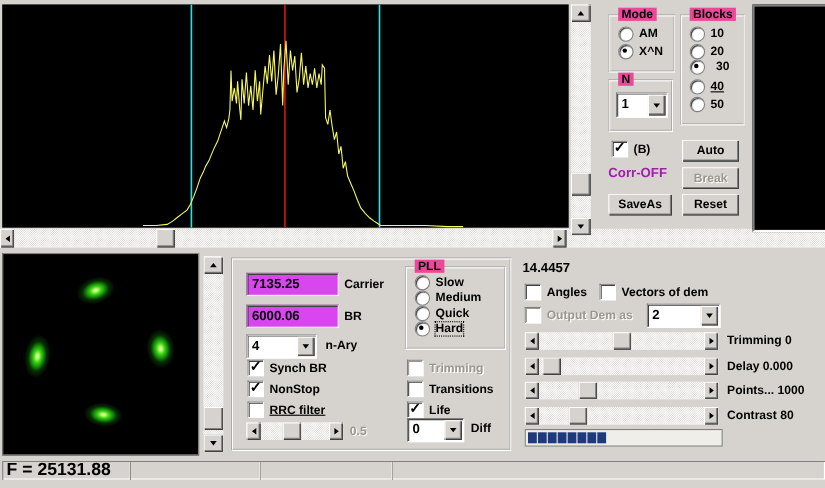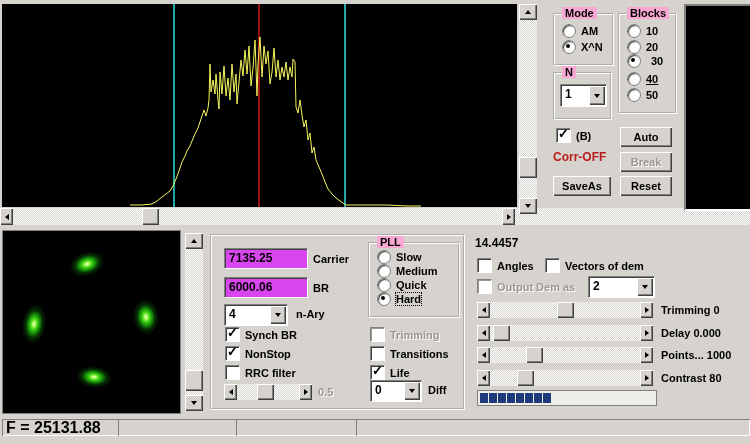--- a/index.html
+++ b/index.html
@@ -13,21 +13,21 @@
   .sunkenblack{background:#000;
     border:2px solid; border-color:#808080 #ffffff #ffffff #808080;}
   .field{background:#d946ef;
     border:1px solid;border-color:#808080 #ffffff #ffffff #808080;
     box-shadow:inset 1px 1px 0 #404040;}
   .btn{display:flex;align-items:center;justify-content:center;cursor:default;
     background:#d6d3ce;
     box-shadow:inset 1px 1px 0 #ffffff, inset -1px -1px 0 #404040, inset -2px -2px 0 #808080;}
   .btn.dis{color:#9a978f;text-shadow:1px 1px 0 #fff;}
   .group{border:2px groove #ffffff;}
-  .gcap{position:absolute;top:-8px;left:7px;background:#f9a8d4;padding:0 3px;line-height:12px;}
+  .gcap{position:absolute;top:-8px;left:7px;background:#ec4899;padding:0 3px;line-height:12px;}
   .dis{color:#9a978f;text-shadow:1px 1px 0 #fff;}
   
   .track{background:#fff;
     background-image:linear-gradient(45deg,#d6d3ce 25%,transparent 25%,transparent 75%,#d6d3ce 75%),
                      linear-gradient(45deg,#d6d3ce 25%,transparent 25%,transparent 75%,#d6d3ce 75%);
     background-size:2px 2px;background-position:0 0,1px 1px;}
   .sbtn{position:absolute;display:flex;align-items:center;justify-content:center;
     background:#d6d3ce;
     box-shadow:inset 1px 1px 0 #ffffff, inset -1px -1px 0 #404040, inset -2px -2px 0 #808080;}
   .tri{width:0;height:0;border:3px solid transparent;}
@@ -148,21 +148,21 @@
         <span class="tri d"></span>
       </span>
   </div>
 </div>
 
 <div class="row" style="left:556px;top:128px;">
     <span class="cb on"></span>
     <span class="lbl">(B)</span>
   </div>
 
-<div class="abs" style="left:553px;top:150px;color:#b91c1c;font-size:12px;">Corr-OFF</div>
+<div class="abs" style="left:553px;top:150px;color:#a21caf;font-size:12px;">Corr-OFF</div>
 
 <div class="abs btn" style="left:620px;top:127px;width:52px;height:20px;">Auto</div>
 <div class="abs btn dis" style="left:620px;top:152px;width:52px;height:20px;">Break</div>
 <div class="abs btn" style="left:553px;top:176px;width:58px;height:20px;">SaveAs</div>
 <div class="abs btn" style="left:620px;top:176px;width:52px;height:20px;">Reset</div>
 
 <div class="abs sunkenblack" style="left:684px;top:4px;width:70px;height:203px;"></div>
 
 <div class="abs" id="constellation" style="left:2px;top:230px;width:177px;height:182px;background:#000;border:1px solid #808080;overflow:hidden;">
     <div class="blob" style="left: 66px; top: 21px; width: 36px; height: 24px; transform: rotate(-18deg);"></div>
@@ -197,21 +197,21 @@
   <span class="abs lbl" style="left:84px;top:72px;">n-Ary</span>
 
   <div class="row" style="left:13px;top:91px;">
       <span class="cb on"></span>
       <span class="lbl">Synch BR</span>
     </div>
   <div class="row" style="left:13px;top:110px;">
       <span class="cb on"></span>
       <span class="lbl">NonStop</span>
     </div>
-  <div class="row" style="left:13px;top:129px;">
+  <div class="row" style="left:13px;top:129px;text-decoration:underline;">
       <span class="cb"></span>
       <span class="lbl">RRC filter</span>
     </div>
 
   <div class="hscroll track" style="left:12px;top:148px;width:88px;height:16px;">
     <div class="sbtn left">
         <span class="tri l"></span>
       </div>
     <div class="sbtn right">
         <span class="tri r"></span>

